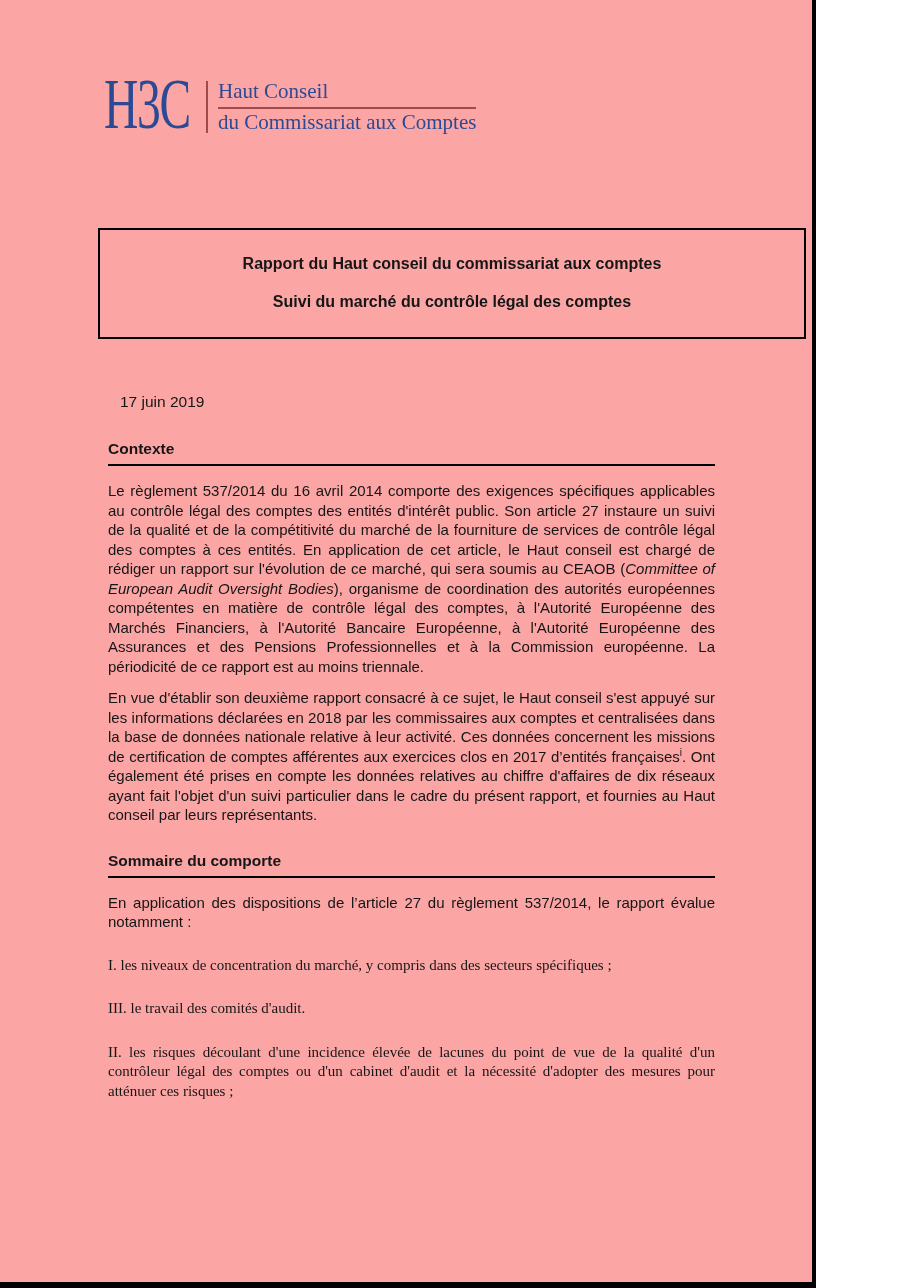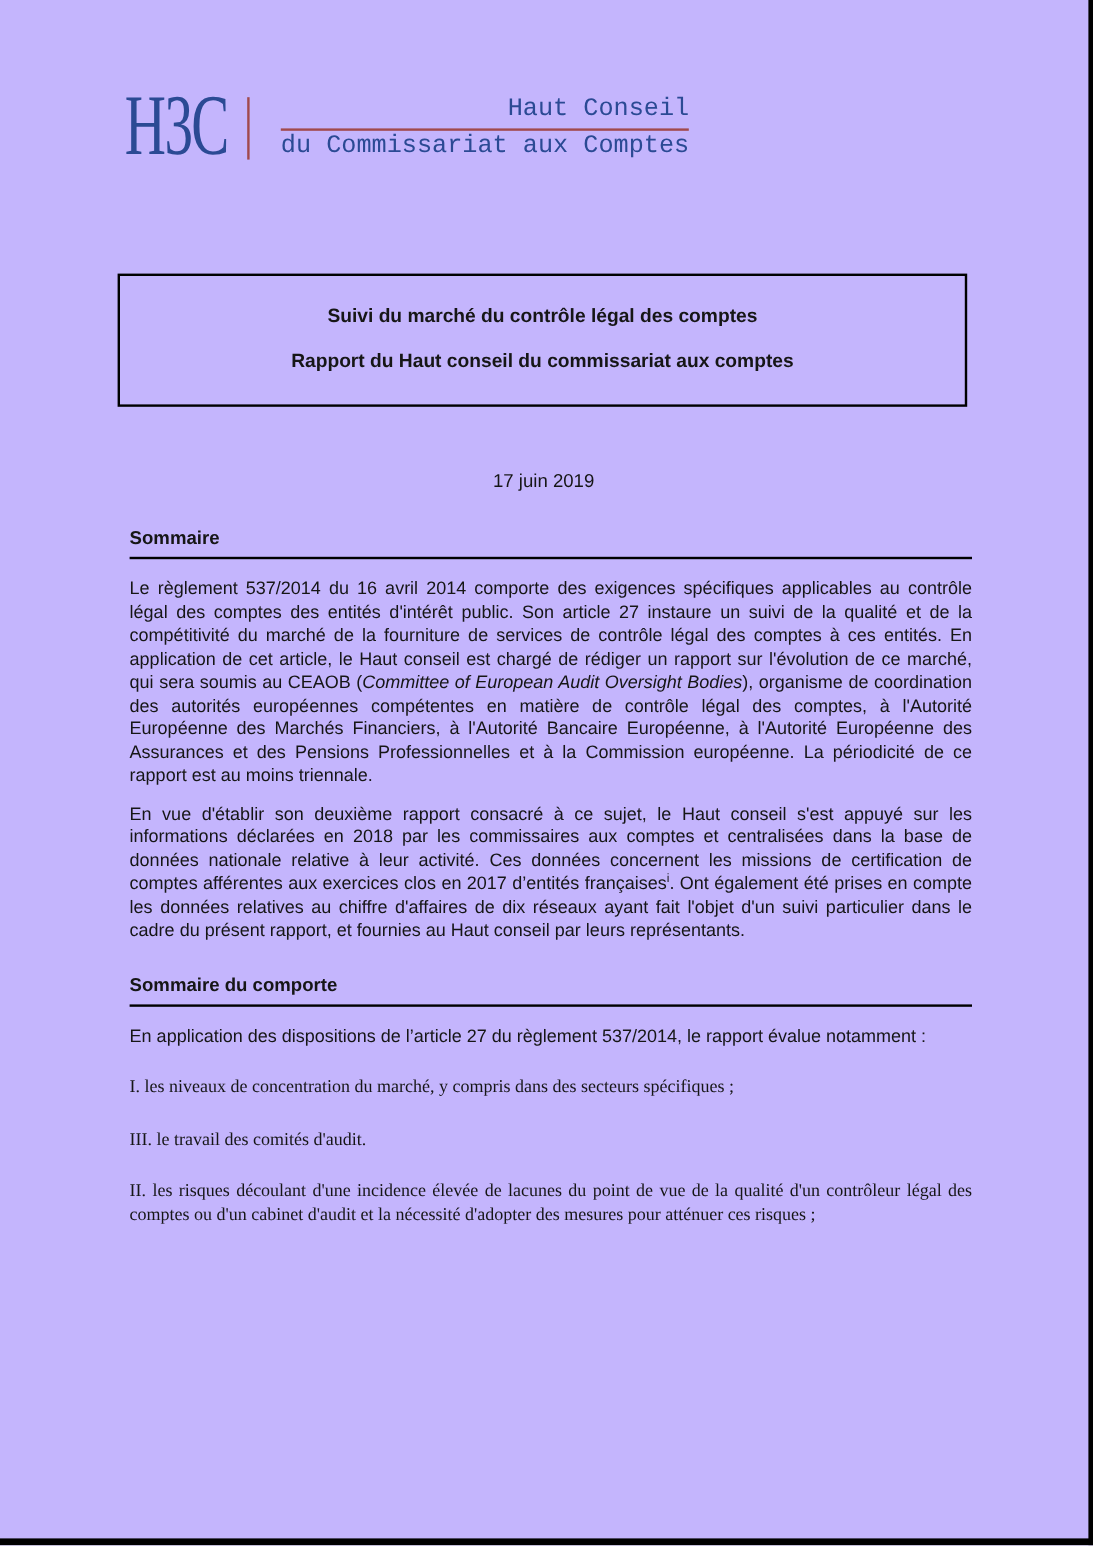--- a/index.html
+++ b/index.html
@@ -1,20 +1,20 @@
 <!DOCTYPE html>
 <html lang="fr"><head>
 <meta charset="utf-8">
 <style>
   html, body { margin: 0; padding: 0; background: #ffffff; }
   .page {
     position: relative;
-    width: 911px;
+    width: 816px;
     height: 1288px;
-    background: #c4b5fd;
+    background: #fca5a5;
     overflow: hidden;
     font-family: "Liberation Sans", sans-serif;
     color: #161616;
   }
   
   .edge-right {
     position: absolute; top: 0; right: 0;
     width: 4px; height: 100%;
     background: #000;
   }
@@ -34,28 +34,27 @@
     font-size: 72px;
     line-height: 0.78;
     color: var(--logo-blue, #2b4a94);
     transform: scaleX(0.66);
     transform-origin: left top;
     letter-spacing: -2px;
     white-space: nowrap;
   }
   .logo-textblock {
     margin-left: -28px; 
-    padding-left: 26px;
+    padding-left: 10px;
     border-left: 2px solid var(--logo-red, #a1494c);
-    font-family: Liberation Mono, monospace;
+    font-family: Liberation Serif, serif;
     font-size: 21px;
     line-height: 1.0;
     color: var(--logo-blue, #2b4a94);
     margin-top: 5px;
-    text-align: right;
   }
   .logo-line1 { padding-bottom: 5px; }
   .logo-divider { border: 0; border-top: 2px solid var(--logo-red, #a1494c); margin: 0; }
   .logo-line2 { padding-top: 3px; white-space: nowrap; }
 
   
   .title-box {
     position: absolute;
     top: 228px; left: 98px;
     width: 708px;
@@ -67,22 +66,22 @@
   .title-box .title-line {
     font-weight: bold;
     font-size: 16px;
     line-height: 20px;
   }
   .title-box .title-line + .title-line { margin-top: 18px; }
 
   
   .report-date {
     position: absolute;
-    top: 393px; left: 96px; right: 101px;
-    text-align: center;
+    top: 393px; left: 120px; right: 101px;
+    text-align: left;
     font-size: 15.5px;
   }
 
   
   .content {
     position: absolute;
     top: 440px; left: 108px; right: 101px;
   }
   .section-heading {
     font-size: 15.5px;
@@ -114,30 +113,30 @@
   <div class="logo">
     <div class="logo-acronym">H3C</div>
     <div class="logo-textblock">
       <div class="logo-line1">Haut Conseil</div>
       <hr class="logo-divider">
       <div class="logo-line2">du Commissariat aux Comptes</div>
     </div>
   </div>
 
   <div class="title-box">
+    <div class="title-line">Rapport du Haut conseil du commissariat aux comptes</div>
     <div class="title-line">Suivi du marché du contrôle légal des comptes</div>
-    <div class="title-line">Rapport du Haut conseil du commissariat aux comptes</div>
   </div>
 
   <div class="report-date">17 juin 2019</div>
 
   <div class="content">
 
     <div class="section-contexte">
-      <h2 class="section-heading">Sommaire</h2>
+      <h2 class="section-heading">Contexte</h2>
       <p><span>Le règlement 537/2014 du 16 avril 2014 comporte des exigences spécifiques applicables au contrôle légal des comptes des entités d'intérêt public. Son article 27 instaure un suivi de la qualité et de la compétitivité du marché de la fourniture de services de contrôle légal des comptes à ces entités. En application de cet article, le Haut conseil est chargé de rédiger un rapport sur l'évolution de ce marché, qui sera soumis au CEAOB (</span><i>Committee of European Audit Oversight Bodies</i><span>), organisme de coordination des autorités européennes compétentes en matière de contrôle légal des comptes, à l'Autorité Européenne des Marchés Financiers, à l'Autorité Bancaire Européenne, à l'Autorité Européenne des Assurances et des Pensions Professionnelles et à la Commission européenne. La périodicité de ce rapport est au moins triennale.</span></p>
       <p><span>En vue d'établir son deuxième rapport consacré à ce sujet, le Haut conseil s'est appuyé sur les informations déclarées en 2018 par les commissaires aux comptes et centralisées dans la base de données nationale relative à leur activité. Ces données concernent les missions de certification de comptes afférentes aux exercices clos en 2017 d’entités françaises</span><sup>i</sup><span>. Ont également été prises en compte les données relatives au chiffre d'affaires de dix réseaux ayant fait l'objet d'un suivi particulier dans le cadre du présent rapport, et fournies au Haut conseil par leurs représentants.</span></p>
     </div>
 
     <div class="section-sommaire">
       <h2 class="section-heading">Sommaire du comporte</h2>
       <p class="sommaire-intro">En application des dispositions de l’article 27 du règlement 537/2014, le rapport évalue notamment :</p>
       <p class="sommaire-item">I. les niveaux de concentration du marché, y compris dans des secteurs spécifiques ;</p>
       <p class="sommaire-item">III. le travail des comités d'audit.</p>
       <p class="sommaire-item">II. les risques découlant d'une incidence élevée de lacunes du point de vue de la qualité d'un contrôleur légal des comptes ou d'un cabinet d'audit et la nécessité d'adopter des mesures pour atténuer ces risques ;</p>

